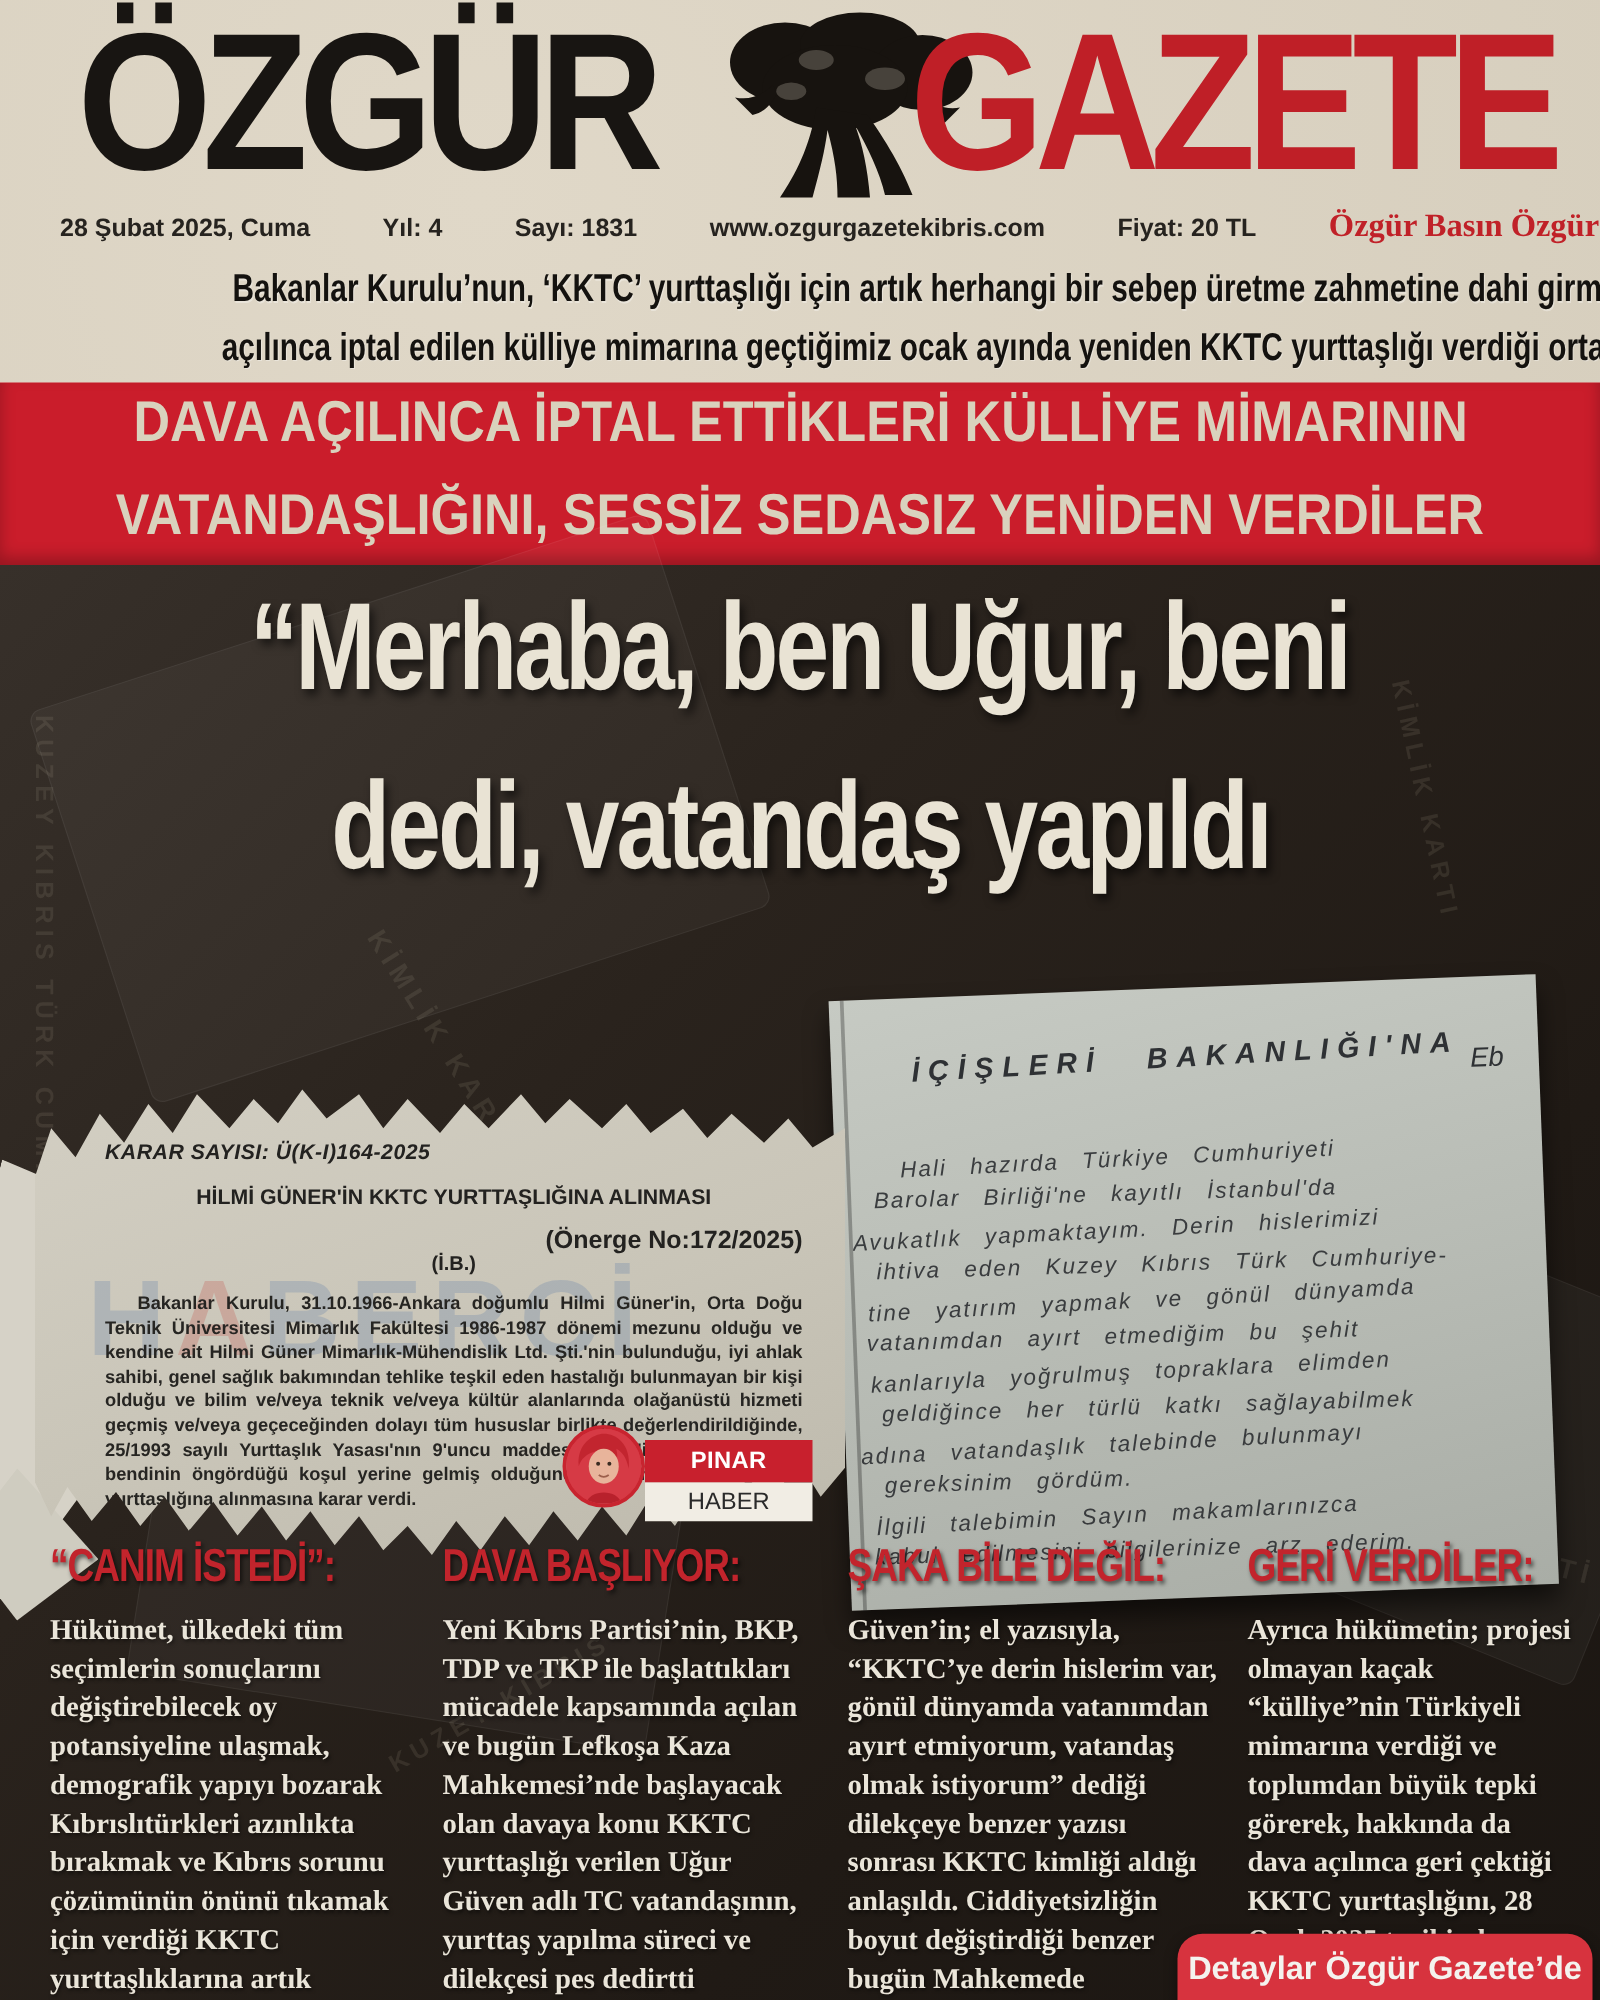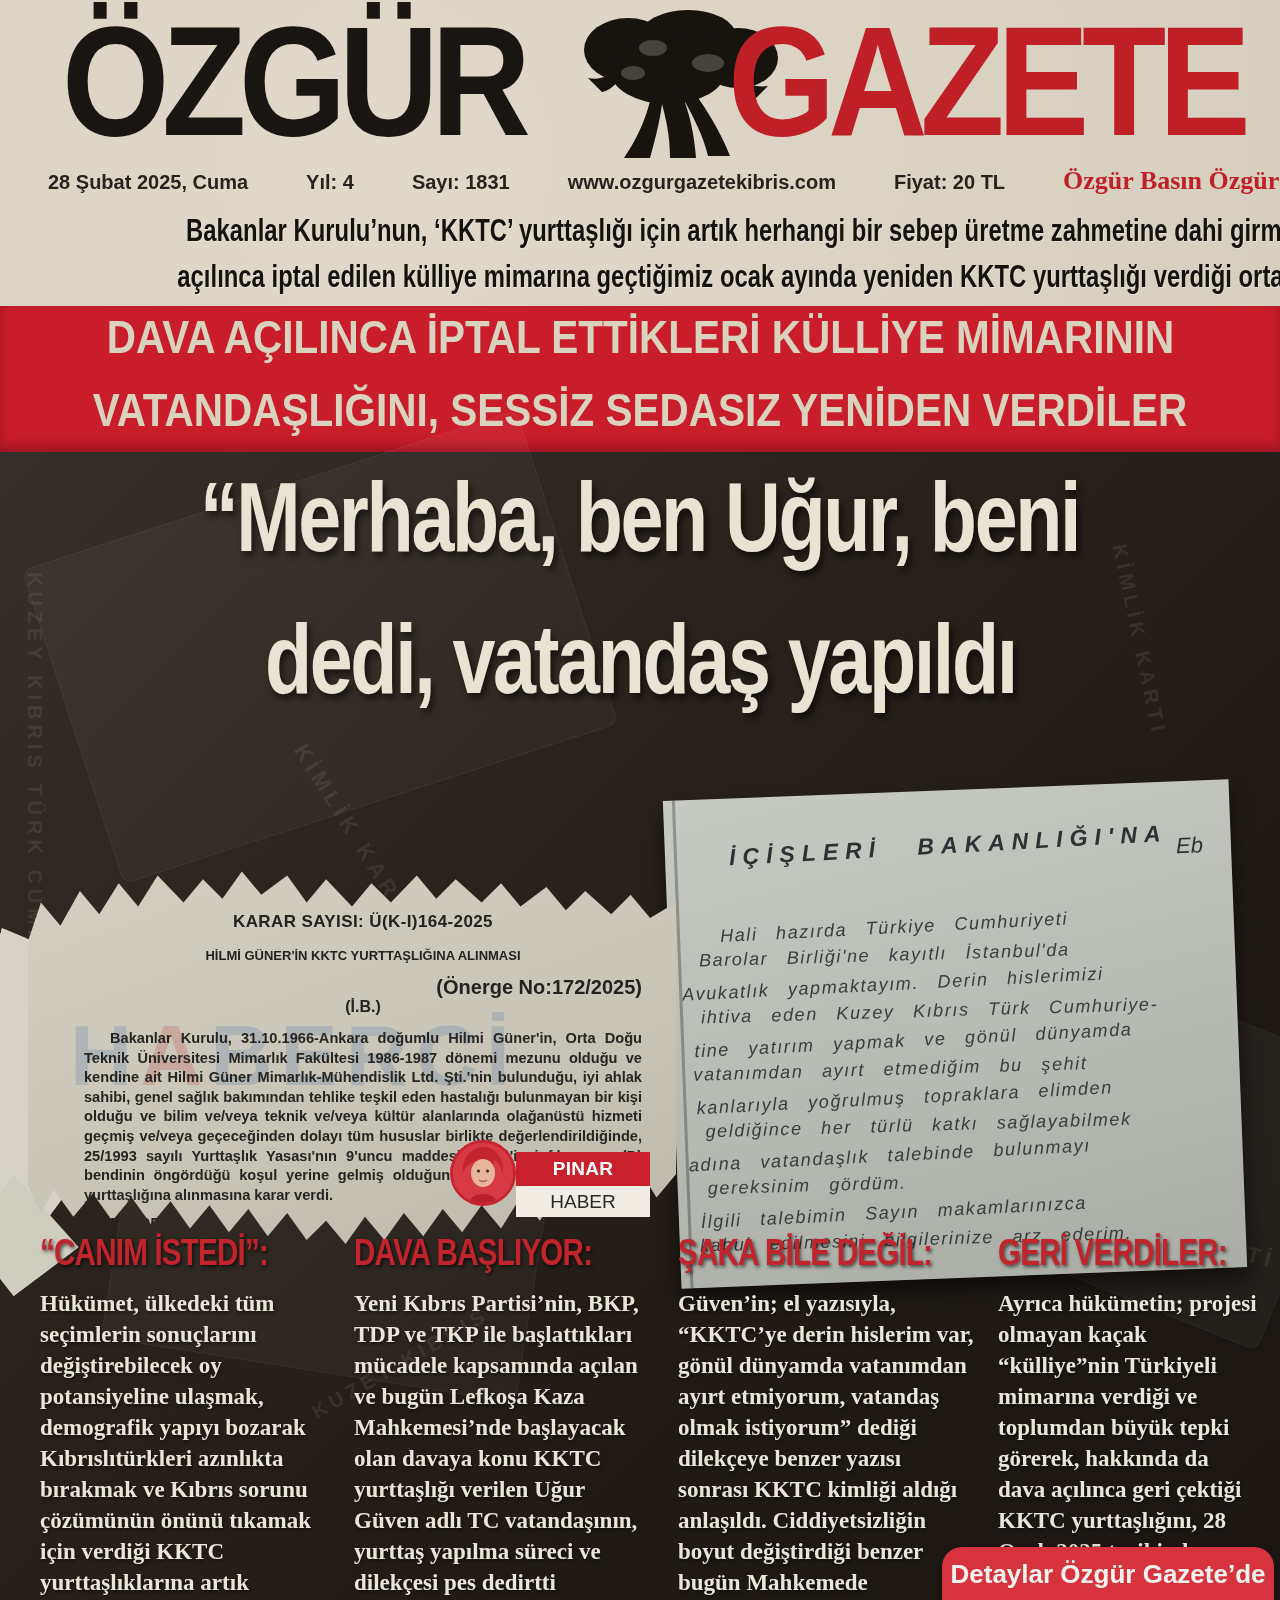--- a/index.html
+++ b/index.html
@@ -61,22 +61,22 @@
   .headline span { display:inline-block; transform:scaleX(.78); font-size:99px; font-weight:800;
      letter-spacing:-3px; color:#e9e3d4; white-space:nowrap;
      text-shadow:4px 5px 9px rgba(0,0,0,.6); }
 
   
   .torn { position:absolute; left:28px; top:404px; width:648px; height:388px;
      background:linear-gradient(160deg,#d3cfc3 0%, #c9c5b8 55%, #bdb9ac 100%);
      filter:drop-shadow(0 10px 16px rgba(0,0,0,.5));
      clip-path:polygon(0% 22%,2% 12%,5% 18%,8% 9%,11% 15%,14% 7%,17% 13%,20% 5%,24% 12%,27% 6%,30% 11%,33% 4%,36% 10%,40% 5%,43% 12%,46% 6%,50% 13%,53% 7%,56% 12%,60% 5%,63% 11%,66% 6%,70% 12%,73% 7%,76% 13%,80% 8%,83% 14%,86% 9%,90% 15%,93% 10%,96% 16%,100% 12%,100% 82%,97% 88%,94% 80%,91% 90%,88% 84%,85% 92%,82% 86%,79% 94%,76% 88%,73% 96%,70% 90%,67% 97%,64% 91%,61% 98%,58% 92%,55% 99%,52% 93%,49% 100%,46% 94%,43% 99%,40% 92%,37% 98%,34% 91%,31% 97%,28% 90%,25% 96%,22% 89%,19% 95%,16% 88%,13% 94%,10% 87%,7% 93%,4% 86%,2% 92%,0% 85%); }
   .doc-inner { position:absolute; left:56px; right:34px; top:56px; color:#232220; }
-  .doc-karar { text-align:center; font-size:17px; font-weight:bold; letter-spacing:.4px; }
-  .doc-title { text-align:center; font-size:13px; font-weight:bold; margin-top:16px; }
+  .doc-karar { font-size:17px; font-weight:bold; letter-spacing:.4px;font-style:italic; }
+  .doc-title { text-align:center; font-size:17px; font-weight:bold; margin-top:16px; }
   .doc-onerge { text-align:right; font-size:20px; font-weight:bold; margin-top:14px; line-height:20px; }
   .doc-ib { text-align:center; font-size:16px; font-weight:bold; line-height:20px; }
   .doc-body { margin-top:12px; font-size:14.6px; font-weight:600; line-height:19.6px;
      text-align:justify; text-indent:26px; color:#262522; }
   .doc-date { margin-top:10px; font-size:17px; font-weight:bold; }
   .watermark { position:absolute; left:42px; top:150px; font-size:86px; font-weight:800;
      letter-spacing:8px; opacity:.22; pointer-events:none; }
   .wm-blue { color:#4a6fa5; } .wm-red { color:#c13a34; }
 
   

